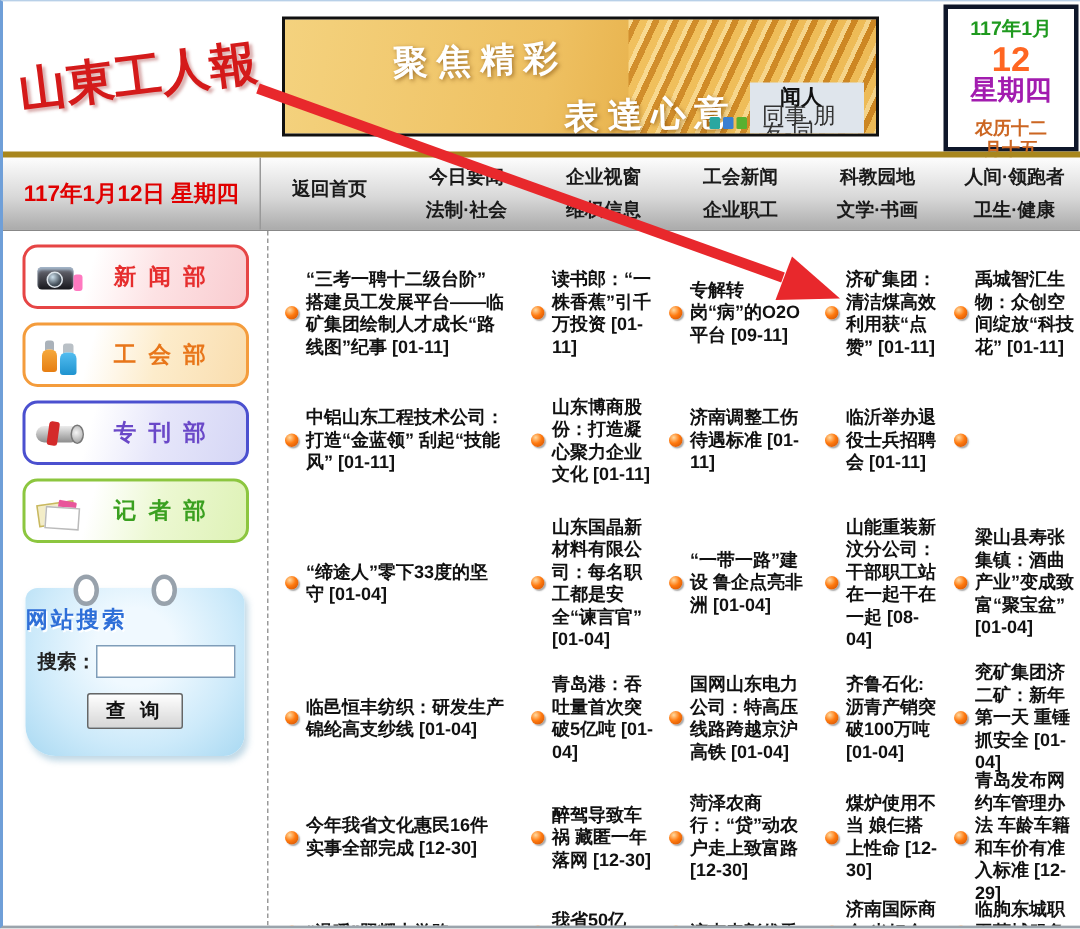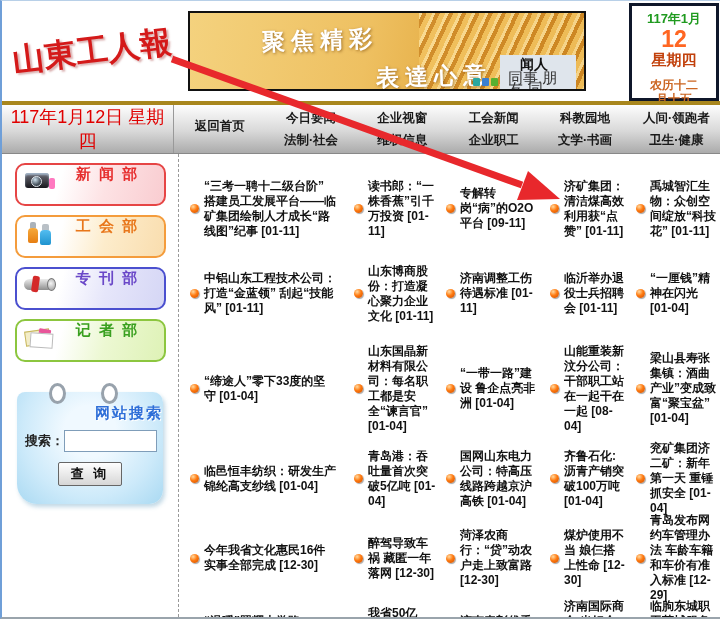--- a/index.html
+++ b/index.html
@@ -26,37 +26,37 @@
   .banner-popup .t1{font-size:14px;font-weight:bold;color:#111;line-height:15px;margin-left:12px;}
   .banner-popup .t2{font-size:15px;color:#333;line-height:11px;}
   .chips{position:absolute;right:86px;bottom:3px;z-index:3;display:flex;gap:2px;}
   .chips i{display:block;width:7px;height:8px;border-radius:1px;}
   .chips i:nth-child(1){background:#2aa7a0;} .chips i:nth-child(2){background:#3a7fd0;} .chips i:nth-child(3){background:#58b030;}
 
   .date-box{position:absolute;right:3px;top:2px;width:90px;height:98px;border:3px solid #0f172a;box-sizing:border-box;
         background:#fff;text-align:center;padding-top:4px;}
   .date-box .ym{font-size:13px;font-weight:bold;color:#1f9a1f;line-height:17px;}
   .date-box .day{font-size:23px;font-weight:bold;color:#ff6622;line-height:24px;}
-  .date-box .wk{font-size:15px;font-weight:bold;color:#c2410c;line-height:18px;}
+  .date-box .wk{font-size:18px;font-weight:bold;color:#a21caf;line-height:18px;}
   .date-box .lunar{margin-top:9px;font-size:12px;font-weight:bold;color:#cc6622;line-height:14px;}
 
   
   .nav{position:absolute;top:100px;left:0;width:720px;height:53px;box-sizing:border-box;
         border-top:4px solid #a8861d;border-bottom:1px solid #888;
         background:linear-gradient(#fdfdfd,#d8d8d8 55%,#ababab);display:flex;z-index:1;}
   .nav-date{width:171px;flex:none;border-right:1px solid #999;display:flex;align-items:center;justify-content:center;
-        color:#e00000;font-weight:normal;font-size:18px;text-align:center;}
+        color:#e00000;font-weight:bold;font-size:15px;text-align:center;}
   #nav-links{flex:1;display:flex;}
   .nav-col{flex:1;display:flex;flex-direction:column;justify-content:center;gap:5px;text-align:center;}
   .nav-link{font-size:12.5px;font-weight:bold;color:#1a1a1a;cursor:pointer;white-space:nowrap;}
 
   
   .sidebar{position:absolute;top:153px;left:0;width:177px;bottom:0;box-sizing:border-box;
         border-right:1px dashed #999;background:#fff;z-index:1;}
-  .dept{position:relative;display:flex;margin:9px 12px 0 13px;height:43px;
+  .dept{position:relative;display:flex;align-items:center;margin:9px 12px 0 13px;height:43px;
         border-radius:10px;border:2px solid;box-sizing:border-box;cursor:pointer;padding:0 6px;}
   .dept .lbl{flex:1;text-align:center;font-size:15px;font-weight:bold;letter-spacing:2px;}
   .dept.red{border-color:#e64545;background:linear-gradient(105deg,#fff 30%,#fde2e4 60%,#f9ccd0);} .dept.red .lbl{color:#e62e2e;}
   .dept.orange{border-color:#f49c3c;background:linear-gradient(105deg,#fff 30%,#fdeccb 60%,#f9ddae);} .dept.orange .lbl{color:#e8761a;}
   .dept.purple{border-color:#4b50cf;background:linear-gradient(105deg,#fff 30%,#e6e6fa 60%,#d5d6f5);} .dept.purple .lbl{color:#6a48c8;}
   .dept.green{border-color:#8cc63f;background:linear-gradient(105deg,#fff 30%,#ecf8d2 60%,#def2b6);} .dept.green .lbl{color:#3aa020;}
 
   .ic{width:34px;height:30px;position:relative;flex:none;}
   .ic.camera::before{content:"";position:absolute;left:2px;top:8px;width:24px;height:15px;border-radius:3px;
         background:linear-gradient(#70707a,#17171c);box-shadow:inset 0 2px 2px rgba(200,230,255,.6);}
@@ -75,21 +75,21 @@
   .ic.cards::before{content:"";position:absolute;left:2px;top:9px;width:23px;height:13px;background:#f3edc8;
         border:1px solid #c8b860;transform:rotate(-8deg);}
   .ic.cards::after{content:"";position:absolute;left:7px;top:12px;width:21px;height:13px;background:#fff;
         border:1px solid #bbb;transform:rotate(4deg);}
   .ic.cards .chip{position:absolute;left:15px;top:8px;width:12px;height:16px;background:#e8559a;transform:rotate(10deg);border-radius:1px;}
 
   .search-panel{position:relative;margin:30px 14px 0 15px;width:146px;height:112px;border-radius:8px 10px 14px 20px;
         background:radial-gradient(ellipse at 50% 35%,#f0f9ff 25%,#cdeafa 65%,#a9d9f2);box-shadow:2px 3px 4px rgba(120,170,200,.45);}
   .ring{position:absolute;top:-9px;width:11px;height:15px;border:3px solid #98a2ac;border-radius:50%;background:#fff;}
   .ring.r1{left:32px;} .ring.r2{left:84px;}
-  .search-title{padding-top:12px;text-align:right;font-size:15px;font-weight:bold;color:#2f6fd8;letter-spacing:2px;
+  .search-title{padding-top:12px;text-align:left;font-size:15px;font-weight:bold;color:#2f6fd8;letter-spacing:2px;
         text-shadow:1px 1px 0 #fff;}
   .search-row{display:flex;align-items:center;margin:7px 6px 0 8px;}
   .search-row label{font-size:13px;font-weight:bold;color:#222;flex:none;}
   .search-row input{flex:1;width:80px;height:22px;border:1px solid #7f9db9;background:#fff;font-size:12px;padding:0 3px;box-sizing:border-box;}
   .query-btn{display:block;margin:10px auto 0;padding:2px 12px;font-size:13px;font-weight:bold;letter-spacing:3px;color:#111;
         background:linear-gradient(#fefefe,#d6d6d6);border:1px solid #666;border-radius:2px;cursor:pointer;
         font-family:"Liberation Sans","DejaVu Sans",sans-serif;}
 
   
   .main{position:absolute;top:153px;left:178px;right:0;bottom:0;background:#fff;padding-top:12px;z-index:1;}
@@ -240,21 +240,20 @@
         <div class="news-cell c2">
           <span class="bullet"></span>
           <span class="news-link">济南调整工伤待遇标准 [01-11]</span>
         </div>
         <div class="news-cell c3">
           <span class="bullet"></span>
           <span class="news-link">临沂举办退役士兵招聘会 [01-11]</span>
         </div>
         <div class="news-cell c4">
           <span class="bullet"></span>
-          <span class="news-link">“一厘钱”精神在闪光 [01-04]</span>
         </div>
       </div>
       <div class="news-row row-2">
         <div class="news-cell c0">
           <span class="bullet"></span>
           <span class="news-link">“缔途人”零下33度的坚守 [01-04]</span>
         </div>
         <div class="news-cell c1">
           <span class="bullet"></span>
           <span class="news-link">山东国晶新材料有限公司：每名职工都是安全“谏言官” [01-04]</span>

